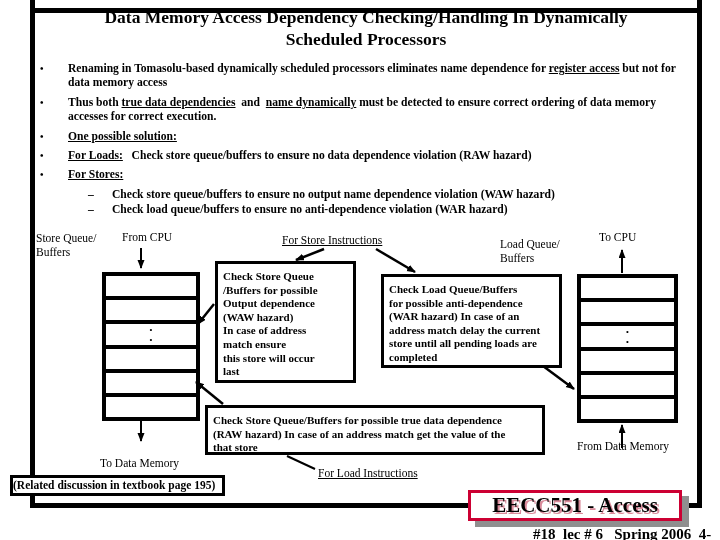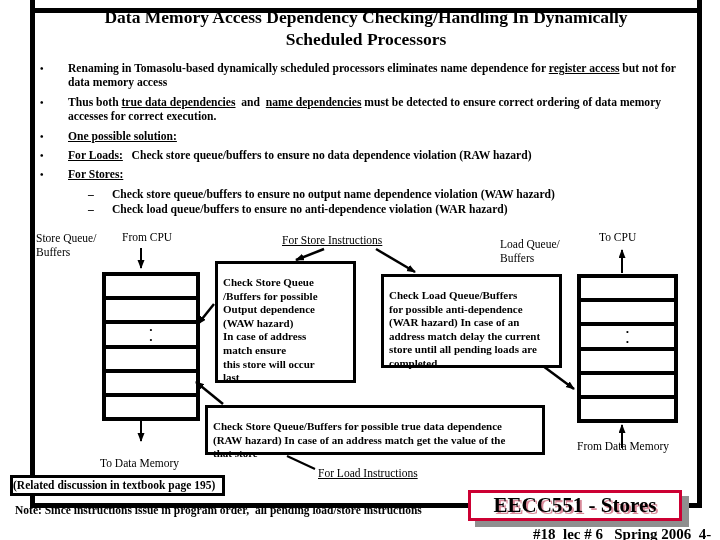--- a/index.html
+++ b/index.html
@@ -30,21 +30,21 @@
   .underl { text-decoration:underline; }
 
   .stack { position:absolute; width:90px; border:4px solid #000; background:#fff;
            box-sizing:content-box; }
   .cell { height:20px; border-bottom:4px solid #000; }
   .cell:last-child { border-bottom:none; }
   .dots { display:block; text-align:center; font-weight:bold; font-size:13px;
           line-height:10px; margin-top:1px; white-space:pre-line; }
 
   .note-box { position:absolute; border:3px solid #000; background:#fff;
-              box-sizing:border-box; padding:12px 5px; font-weight:bold;
+              box-sizing:border-box; padding:6px 5px; font-weight:bold;
               font-size:11px; line-height:13.6px; white-space:pre-line; color:#000; }
 
   .related-box { position:absolute; left:10px; top:475px; border:3px solid #000;
                  background:#fff; padding:1px 7px 2px 0; font-weight:bold;
                  font-size:11.5px; color:#000; z-index:5; }
 
   .note-text { position:absolute; font-weight:bold; font-size:11.5px;
                line-height:15px; color:#000; white-space:pre-wrap; }
 
   .course-box { position:absolute; left:468px; top:490px; width:214px; height:31px;
@@ -72,21 +72,21 @@
     <div>Scheduled Processors</div>
   </div>
 
   <div class="bullets">
     <div class="bullet">
       <span class="bmark">•</span>
       <span class="btext"><span>Renaming in Tomasolu-based dynamically scheduled processors eliminates name dependence for </span><span class="u">register access</span><span> but not for data memory access</span></span>
     </div>
     <div class="bullet">
       <span class="bmark">•</span>
-      <span class="btext"><span>Thus both </span><span class="u">true data dependencies</span><span>  and  </span><span class="u">name dependencies</span><span> must be detected to ensure correct ordering of data memory accesses for correct execution.</span></span>
+      <span class="btext"><span>Thus both </span><span class="u">true data dependencies</span><span>  and  </span><span class="u">name dynamically</span><span> must be detected to ensure correct ordering of data memory accesses for correct execution.</span></span>
     </div>
     <div class="bullet">
       <span class="bmark">•</span>
       <span class="btext"><span class="u">One possible solution:</span></span>
     </div>
     <div class="bullet">
       <span class="bmark">•</span>
       <span class="btext"><span class="u">For Loads:</span><span>   Check store queue/buffers to ensure no data dependence violation (RAW hazard)</span></span>
     </div>
     <div class="bullet">
@@ -168,17 +168,16 @@
     <line x1="622" y1="448" x2="622" y2="425" stroke="#000" stroke-width="2" marker-end="url(#ah)"></line>
     <line x1="324" y1="249" x2="296" y2="260" stroke="#000" stroke-width="2.5" marker-end="url(#ah)"></line>
     <line x1="376" y1="249" x2="415" y2="272" stroke="#000" stroke-width="2.5" marker-end="url(#ah)"></line>
     <line x1="214" y1="304" x2="198" y2="324" stroke="#000" stroke-width="2.5" marker-end="url(#ah)"></line>
     <line x1="543" y1="366" x2="574" y2="389" stroke="#000" stroke-width="2.5" marker-end="url(#ah)"></line>
     <line x1="223" y1="404" x2="196" y2="382" stroke="#000" stroke-width="2.5" marker-end="url(#ah)"></line>
     <line x1="287" y1="456" x2="315" y2="469" stroke="#000" stroke-width="2"></line>
   </svg>
 
   <div class="related-box">(Related discussion in textbook page 195)</div>
-  <div class="note-text" style="left:15px; top:503px;">Note: Since instructions issue in program order,  all pending load/store instructions</div>
-  <div class="course-box">EECC551 - Stores</div>
+  <div class="course-box">EECC551 - Access</div>
   <div class="slide-meta">#18  lec # 6   Spring 2006  4-10-2006</div>
 
 </div>
 
 </body></html>

